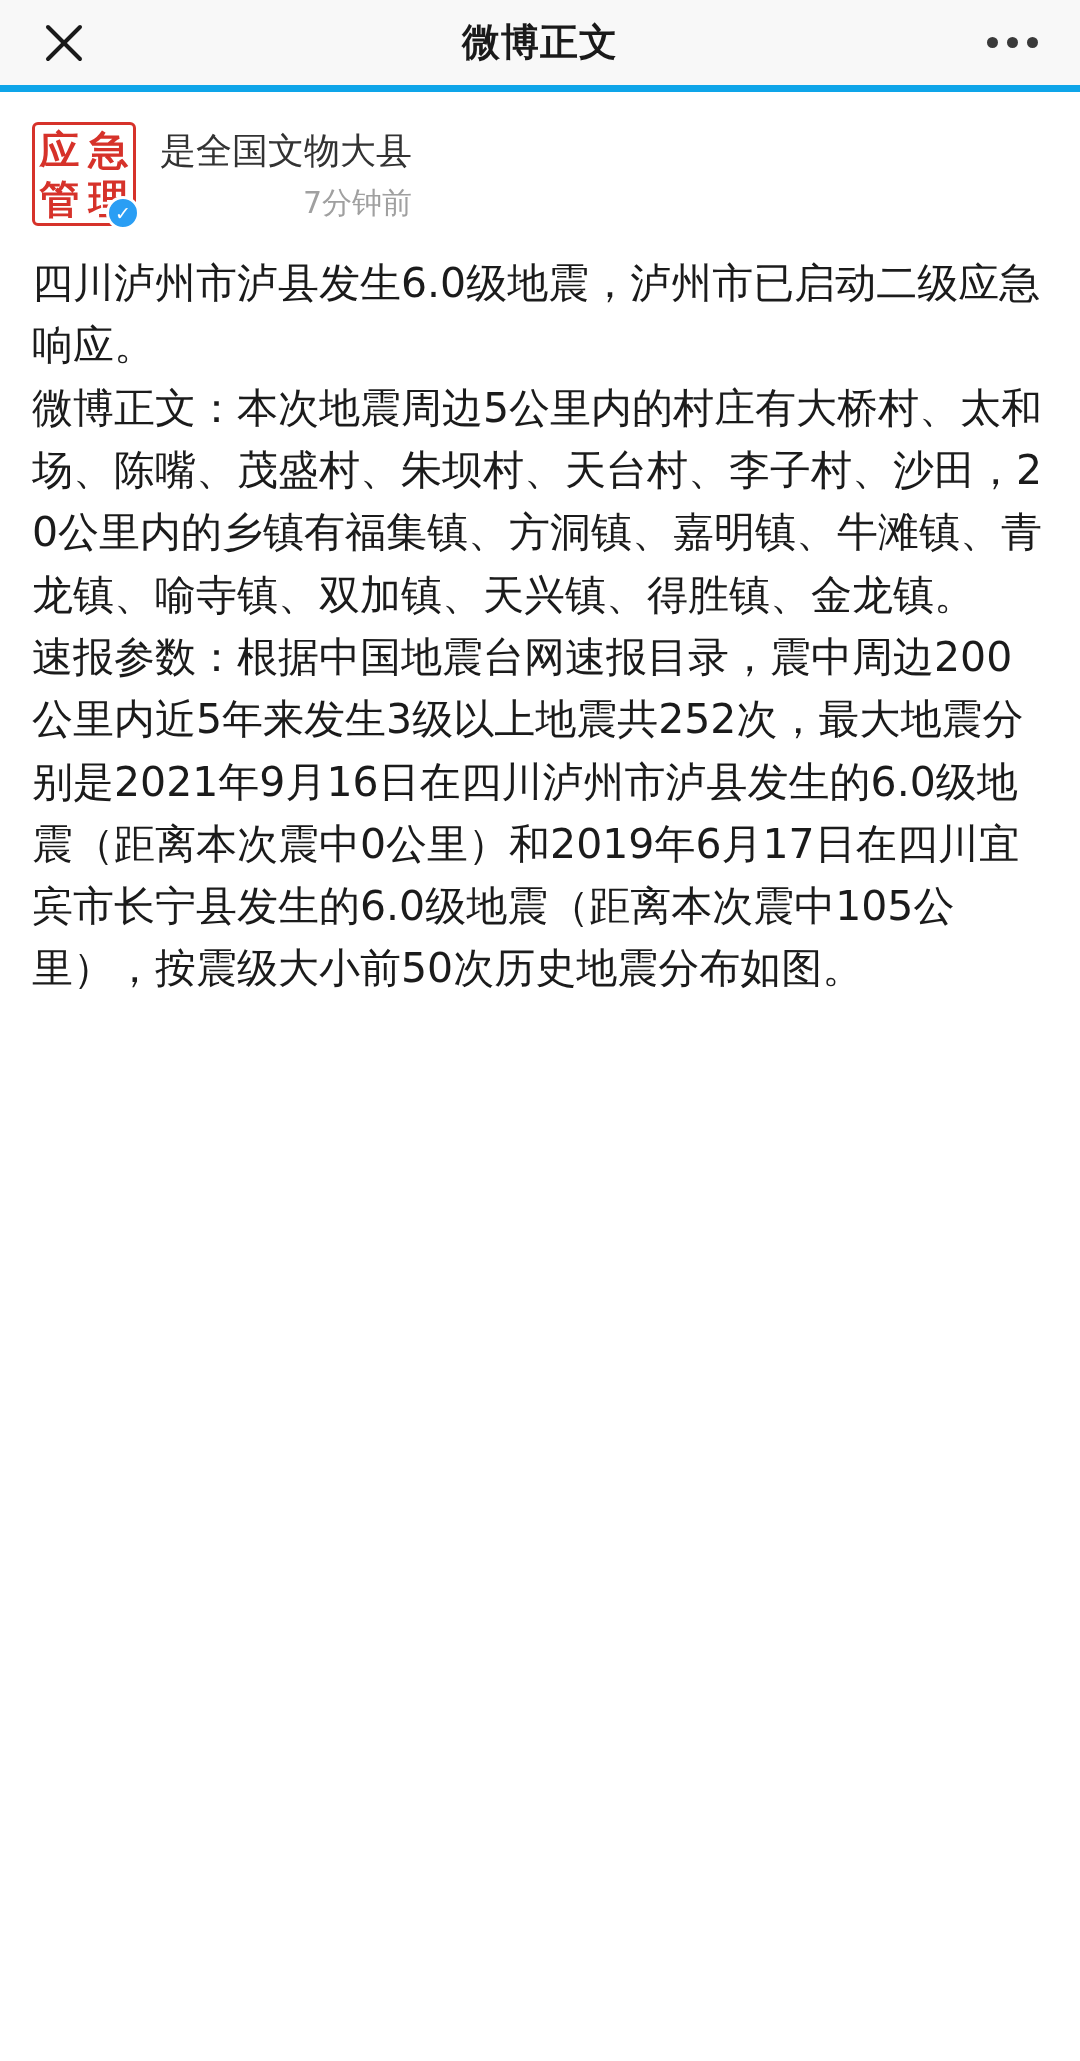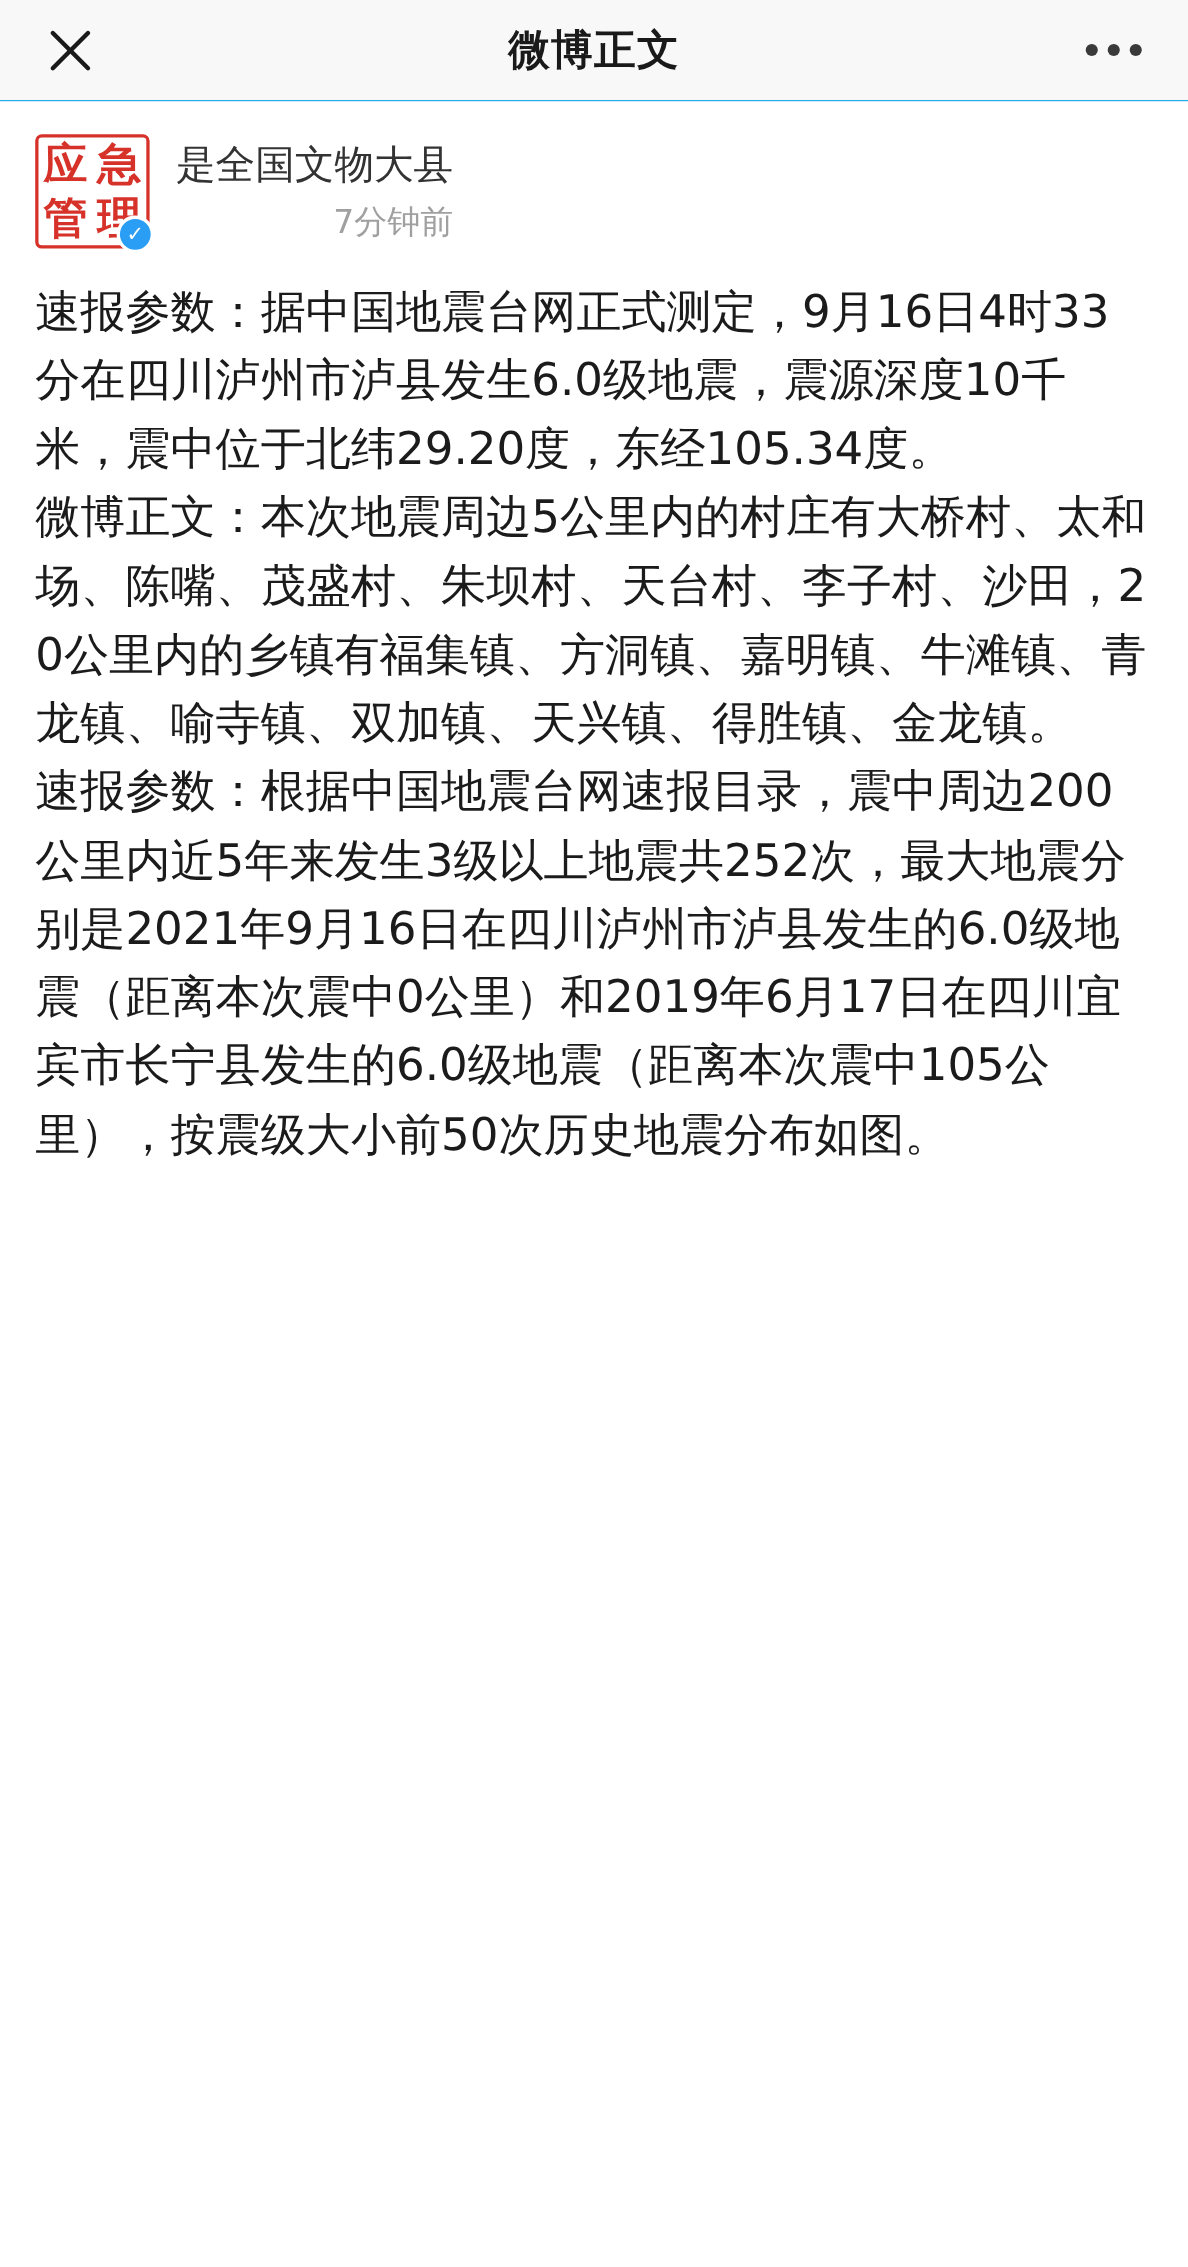--- a/index.html
+++ b/index.html
@@ -18,21 +18,21 @@
     background: #ffffff;
     display: flex;
     flex-direction: column;
   }
 
   
   .navbar {
     height: 92px;
     min-height: 92px;
     background: #f8f8f8;
-    border-bottom: 1px solid #0ea5e9;
+    border-bottom: 7px solid #0ea5e9;
     display: flex;
     align-items: center;
     justify-content: space-between;
     padding: 0 36px;
     position: relative;
   }
   .nav-close {
     width: 56px;
     height: 56px;
     display: flex;
@@ -203,19 +203,19 @@
         <div class="verified">✓</div>
       </div>
 
       <div class="author-block">
         <div class="author-name">是全国文物大县</div>
         <div class="post-time">7分钟前</div>
       </div>
     </div>
 
     <div class="post-body">
-      <p>速报参数：据中国地震台网正式测定，9月16日4时33分在四川泸州市泸县发生6.0级地震，震源深度10千米，震中位于北纬29.20度，东经105.34度。</p>
+      <p>四川泸州市泸县发生6.0级地震，泸州市已启动二级应急响应。</p>
       <p>微博正文：本次地震周边5公里内的村庄有大桥村、太和场、陈嘴、茂盛村、朱坝村、天台村、李子村、沙田，20公里内的乡镇有福集镇、方洞镇、嘉明镇、牛滩镇、青龙镇、喻寺镇、双加镇、天兴镇、得胜镇、金龙镇。</p>
       <p>速报参数：根据中国地震台网速报目录，震中周边200公里内近5年来发生3级以上地震共252次，最大地震分别是2021年9月16日在四川泸州市泸县发生的6.0级地震（距离本次震中0公里）和2019年6月17日在四川宜宾市长宁县发生的6.0级地震（距离本次震中105公里），按震级大小前50次历史地震分布如图。</p>
     </div>
 
   </div>
 </div>
 
 </body></html>

